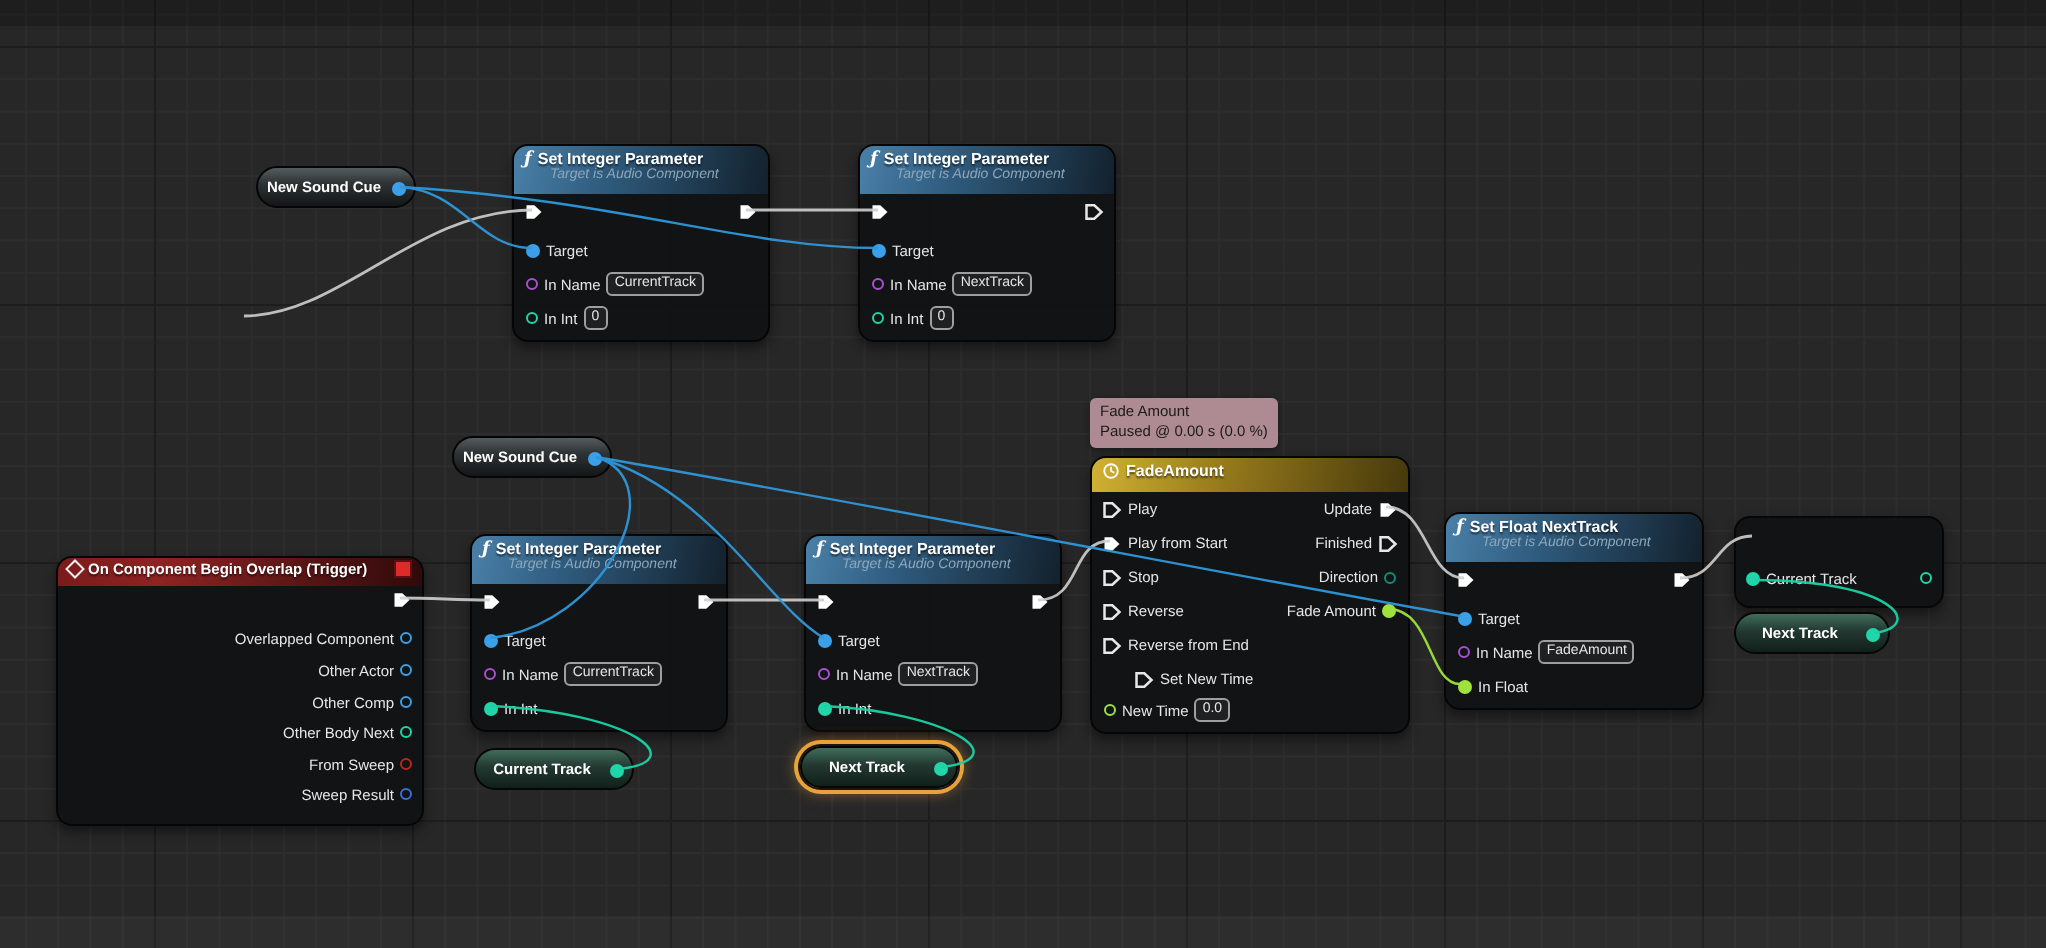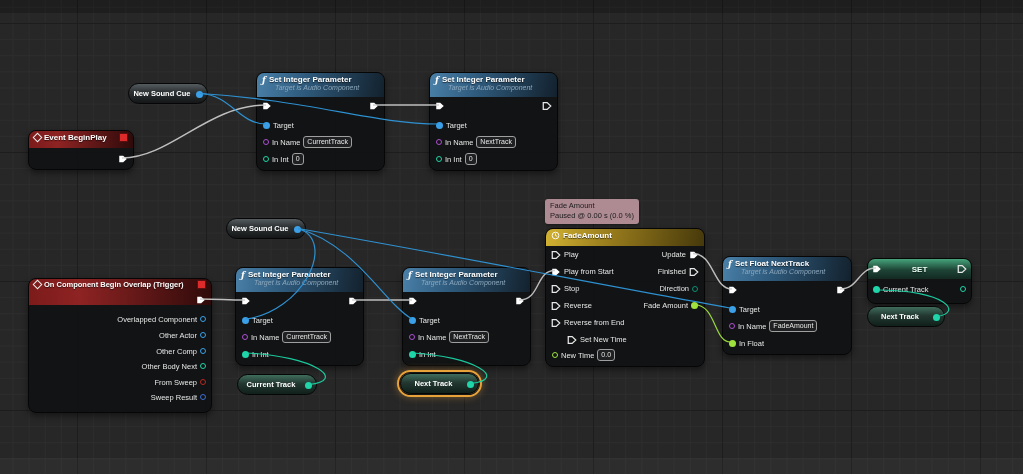--- a/index.html
+++ b/index.html
@@ -63,34 +63,20 @@
   #wires path{fill:none;}
   .settl{font-size:8px;font-weight:bold;color:#eafff4;text-shadow:0 1px 1px rgba(0,0,0,.5);}
 </style>
 </head>
 <body>
 
 <div id="stage">
   <div class="band-top"></div>
   <div class="band-bottom"></div>
 
-  <div class="node" style="left:28px;top:130px;width:104px;height:38px;">
-    <div class="hdr ev-hdr" style="height:17px;">
-      <div class="trow">
-        <span class="diamond"></span>
-        <span class="ttl">Event BeginPlay</span>
-        <span class="delegate"></span>
-      </div>
-    </div>
-    <div class="prow outp" style="top:22px;right:5px;">
-      <svg class="xpin xf" viewBox="0 0 12 12">
-          <path d="M1.5,2 H6.2 L10.5,6 L6.2,10 H1.5 Z"></path>
-        </svg>
-    </div>
-  </div>
 
   <div class="pill pill-gray" style="left:128px;top:83px;width:80px;">
     <span>New Sound Cue</span>
     <span class="dpin pf" style="--c:#3ba0e8;"></span>
   </div>
 
   <div class="node" style="left:256px;top:72px;width:127px;height:97px;">
     <div class="hdr fn-hdr" style="height:24px;">
       <div class="trow">
         <span class="fico">ƒ</span>
@@ -152,21 +138,21 @@
       <span class="vbox">NextTrack</span>
     </div>
     <div class="prow" style="top:80px;left:6px;">
       <span class="dpin ph" style="--c:#1fd5a9;"></span>
       <span class="plbl">In Int</span>
       <span class="vbox">0</span>
     </div>
   </div>
 
   <div class="node" style="left:28px;top:278px;width:182px;height:133px;">
-    <div class="hdr ev-hdr" style="height:26px;padding:1px 5px;">
+    <div class="hdr ev-hdr" style="height:14px;padding:1px 5px;">
       <div class="trow">
         <span class="diamond"></span>
         <span class="ttl" style="font-size:7.5px;">On Component Begin Overlap (Trigger)</span>
         <span class="delegate"></span>
       </div>
     </div>
     <div class="prow outp" style="top:15px;right:5px;">
       <svg class="xpin xf" viewBox="0 0 12 12">
           <path d="M1.5,2 H6.2 L10.5,6 L6.2,10 H1.5 Z"></path>
         </svg>
@@ -368,29 +354,20 @@
       <span class="plbl">In Name</span>
       <span class="vbox">FadeAmount</span>
     </div>
     <div class="prow" style="top:80px;left:6px;">
       <span class="dpin pf" style="--c:#9fe23e;"></span>
       <span class="plbl">In Float</span>
     </div>
   </div>
 
   <div class="node" style="left:867px;top:258px;width:103px;height:44px;">
-    <div class="hdr set-hdr" style="height:20px;">
-      <svg class="xpin xf" viewBox="0 0 12 12" style="position:absolute;left:4px;top:5px;">
-          <path d="M1.5,2 H6.2 L10.5,6 L6.2,10 H1.5 Z"></path>
-        </svg>
-      <span class="settl">SET</span>
-      <svg class="xpin xh" viewBox="0 0 12 12" style="position:absolute;right:4px;top:5px;">
-          <path d="M1.5,2 H6.2 L10.5,6 L6.2,10 H1.5 Z"></path>
-        </svg>
-    </div>
     <div class="prow" style="top:24px;left:5px;">
       <span class="dpin pf" style="--c:#1fd5a9;"></span>
       <span class="plbl">Current Track</span>
     </div>
     <div class="prow outp" style="top:24px;right:5px;">
       <span class="dpin ph" style="--c:#1fd5a9;"></span>
     </div>
   </div>
 
   <div class="pill pill-green" style="left:237px;top:374px;width:80px;">

